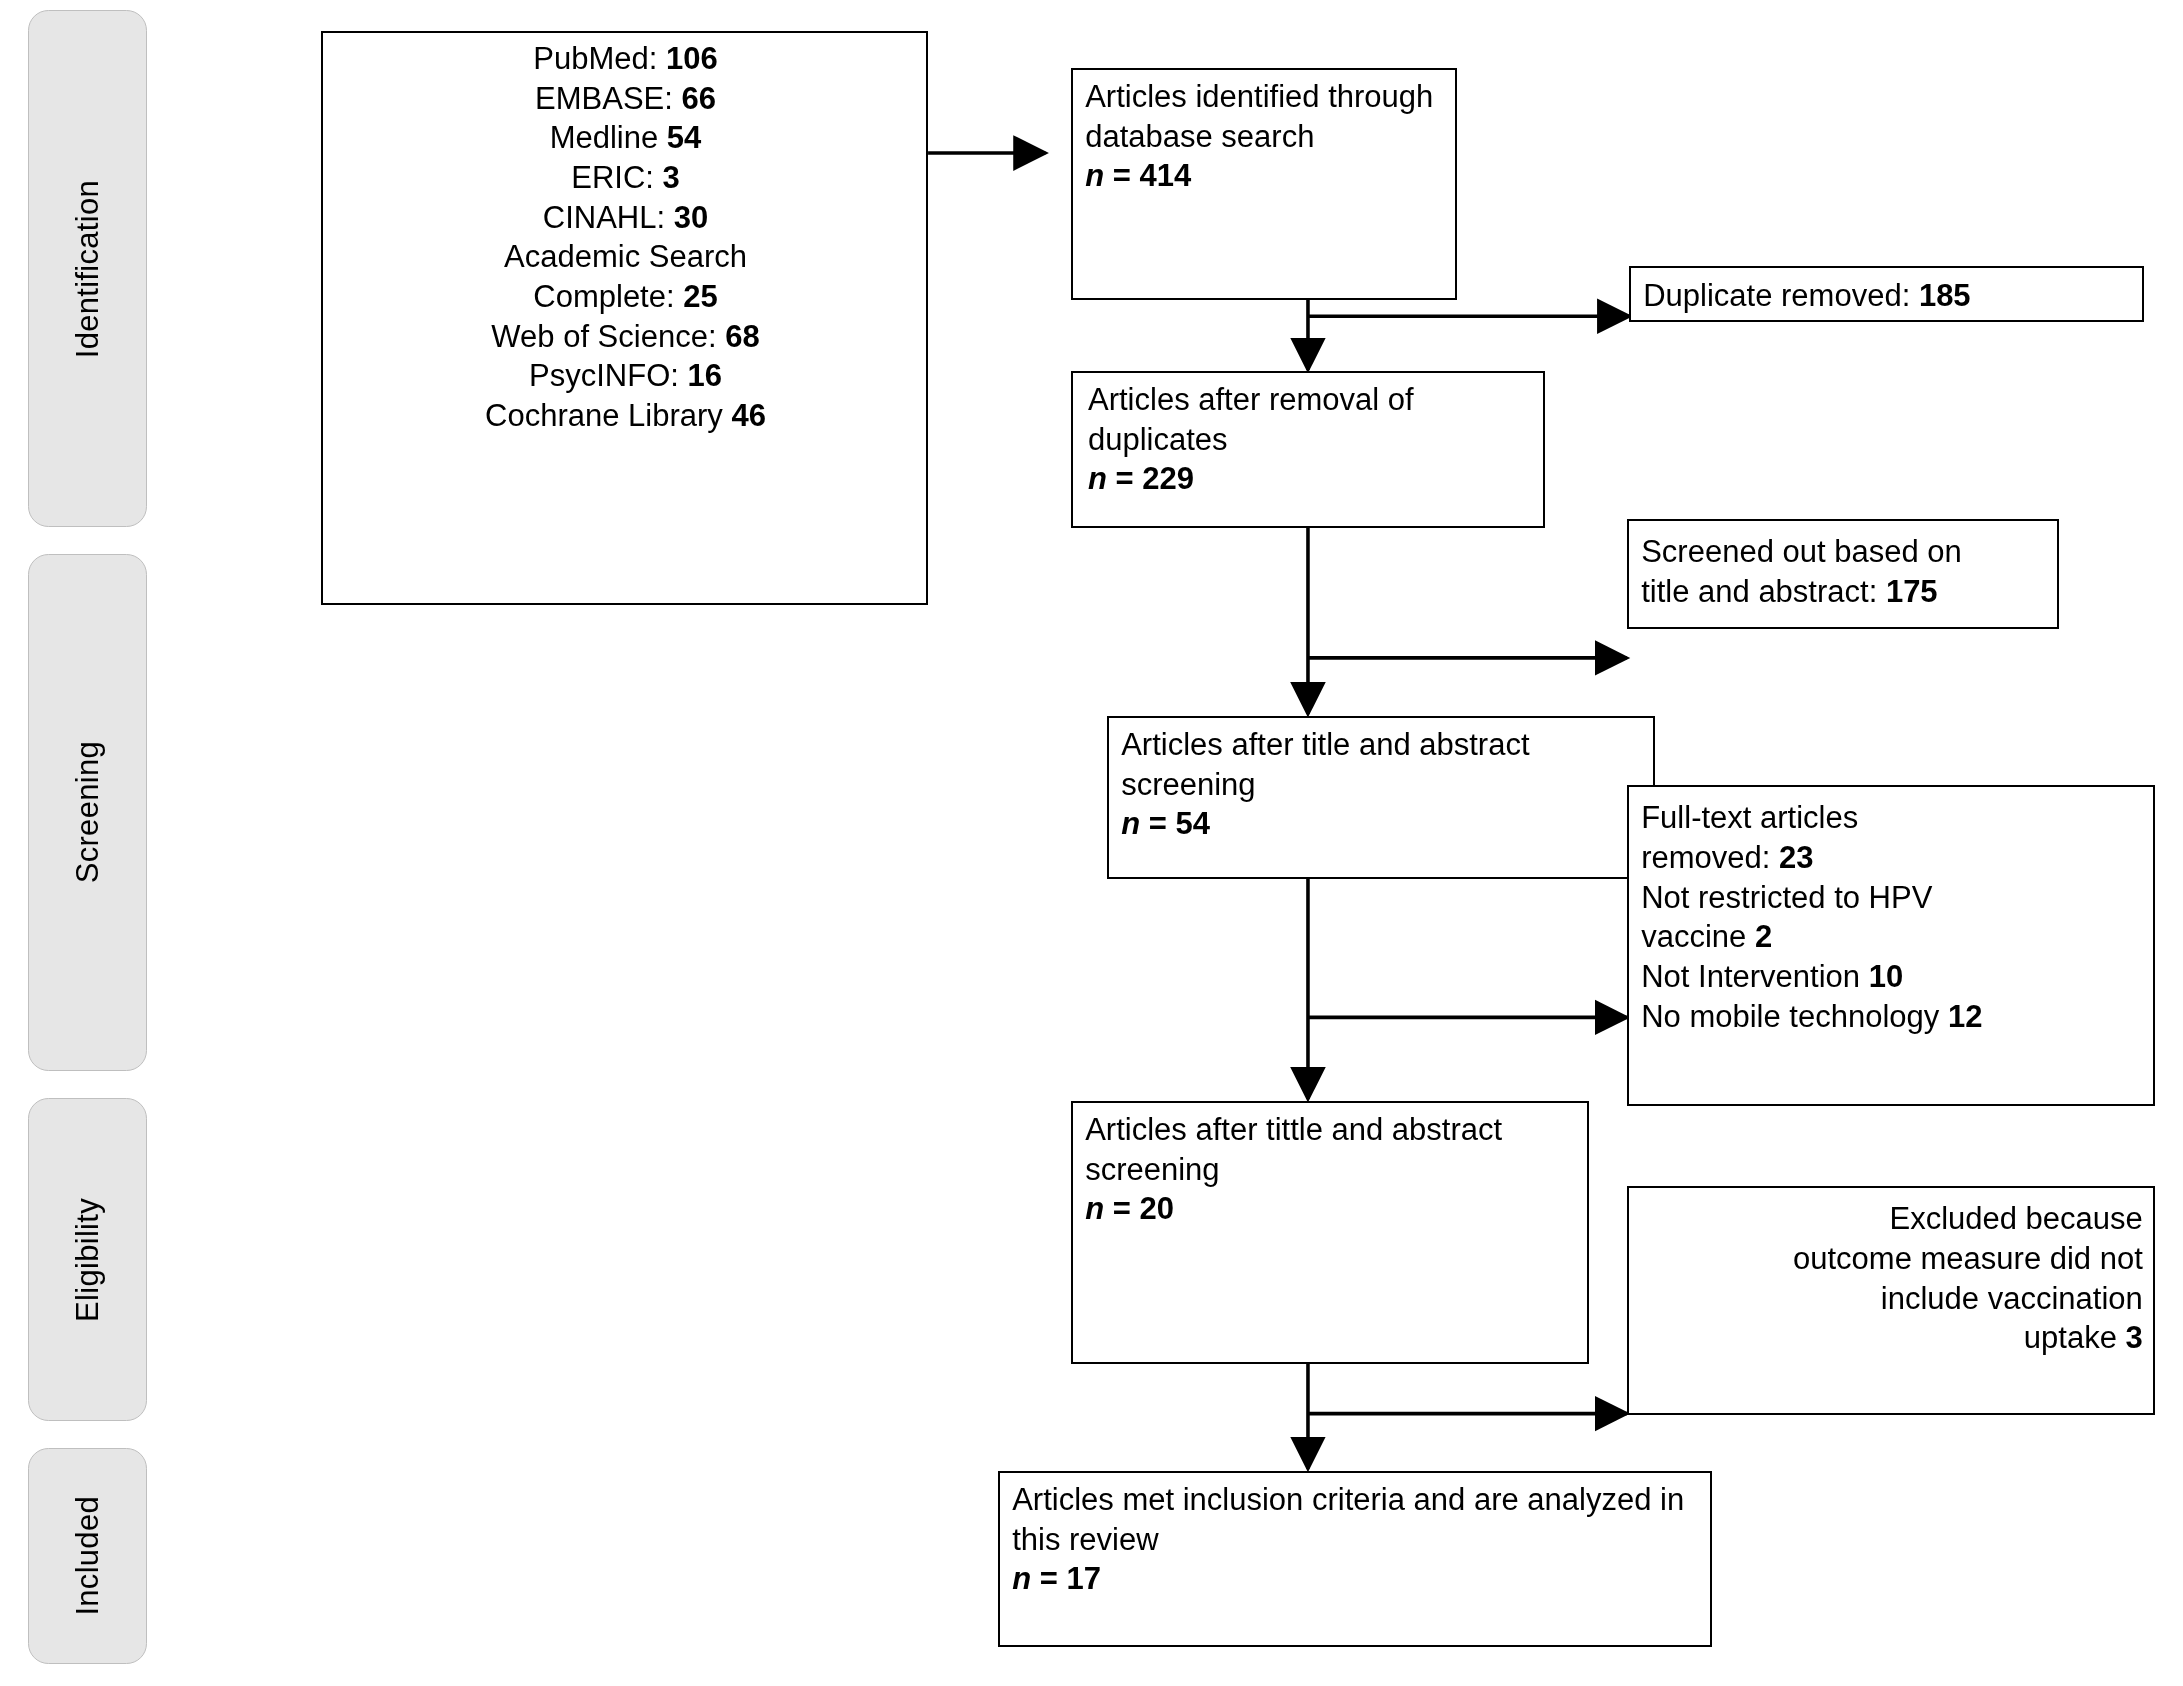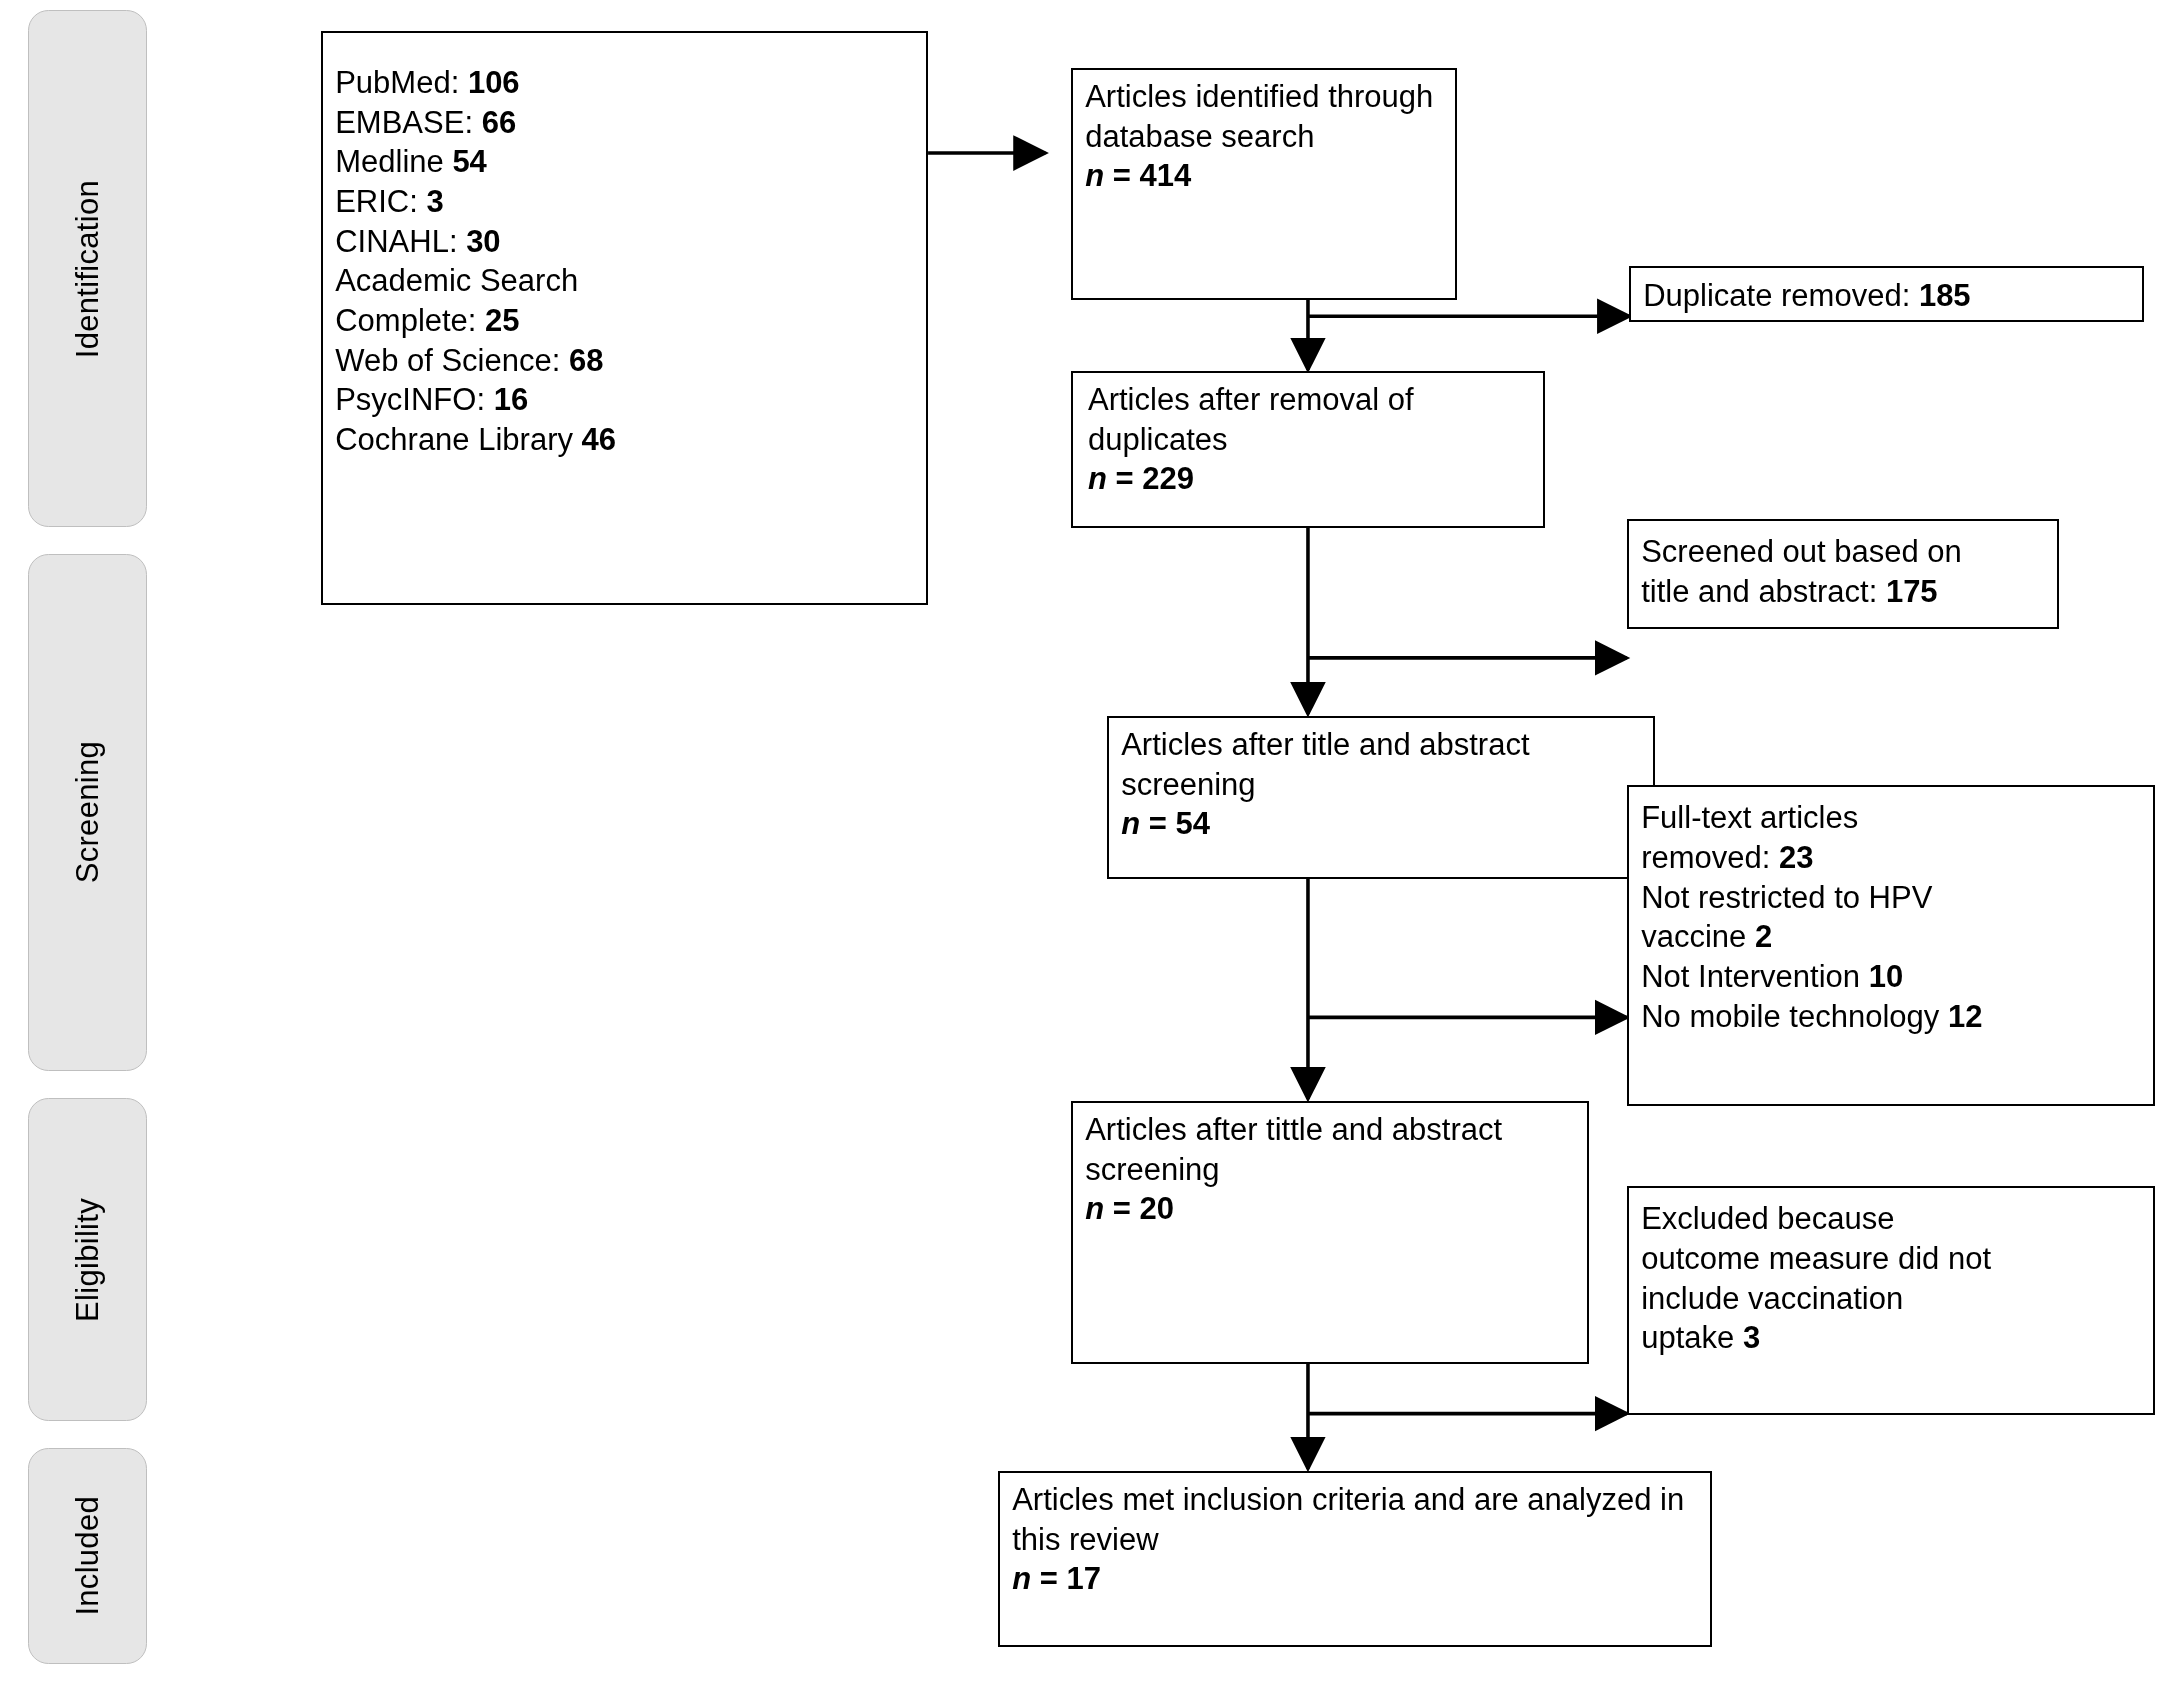--- a/index.html
+++ b/index.html
@@ -104,21 +104,21 @@
     <path d="M2565,1035 L2565,1400" stroke="#000000" stroke-width="7" fill="none" marker-end="url(#arrow)"></path>
     <path d="M2565,1290 L3190,1290" stroke="#000000" stroke-width="7" fill="none" marker-end="url(#arrow)"></path>
 
     <path d="M2565,1723 L2565,2155" stroke="#000000" stroke-width="7" fill="none" marker-end="url(#arrow)"></path>
     <path d="M2565,1995 L3190,1995" stroke="#000000" stroke-width="7" fill="none" marker-end="url(#arrow)"></path>
 
     <path d="M2565,2672 L2565,2880" stroke="#000000" stroke-width="7" fill="none" marker-end="url(#arrow)"></path>
     <path d="M2565,2772 L3190,2772" stroke="#000000" stroke-width="7" fill="none" marker-end="url(#arrow)"></path>
   </svg>
 
-  <div class="box" style="left:321px; top:31px; width:607px; height:574px; padding-top:30px;">
+  <div class="box" style="left:321px; top:31px; width:607px; height:574px; padding-top:6px;text-align:center;">
     <div class="line">
       <span>PubMed:</span>
       <b>106</b>
     </div>
     <div class="line">
       <span>EMBASE:</span>
       <b>66</b>
     </div>
     <div class="line">
       <span>Medline</span>
@@ -216,21 +216,21 @@
     </div>
   </div>
 
   <div class="box" style="left:1071px; top:1101px; width:518px; height:263px;">
     <div class="wrapline">Articles after tittle and abstract screening</div>
     <div class="line">
       <i class="nsym"><b>n</b></i><b> = </b><b>20</b>
     </div>
   </div>
 
-  <div class="box" style="left:1627px; top:1186px; width:528px; height:229px; padding-top:11.2px;">
+  <div class="box" style="left:1627px; top:1186px; width:528px; height:229px; padding-top:11.2px;text-align:right;">
     <div class="line">
       <span>Excluded because</span>
     </div>
     <div class="line">
       <span>outcome measure did not</span>
     </div>
     <div class="line">
       <span>include vaccination</span>
     </div>
     <div class="line">

